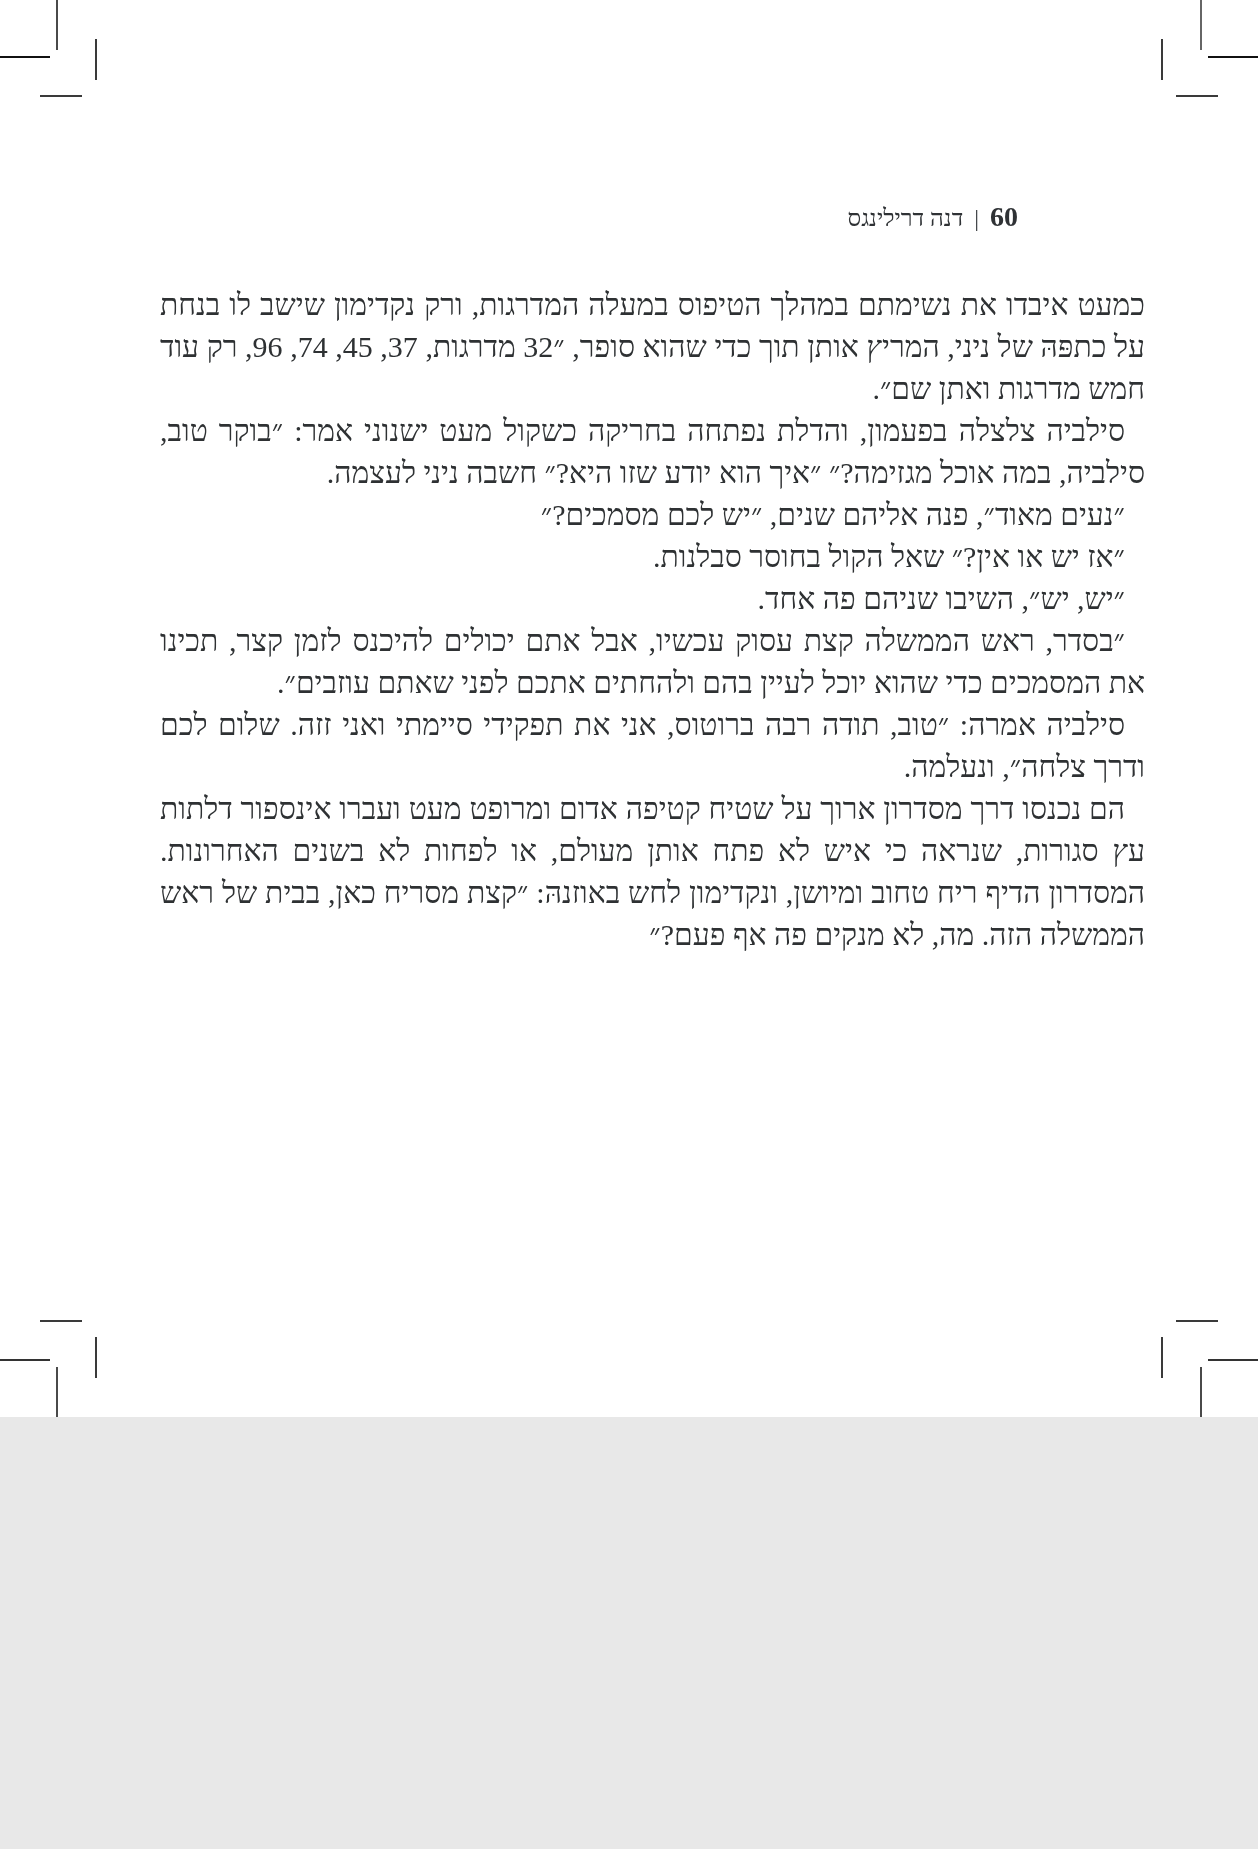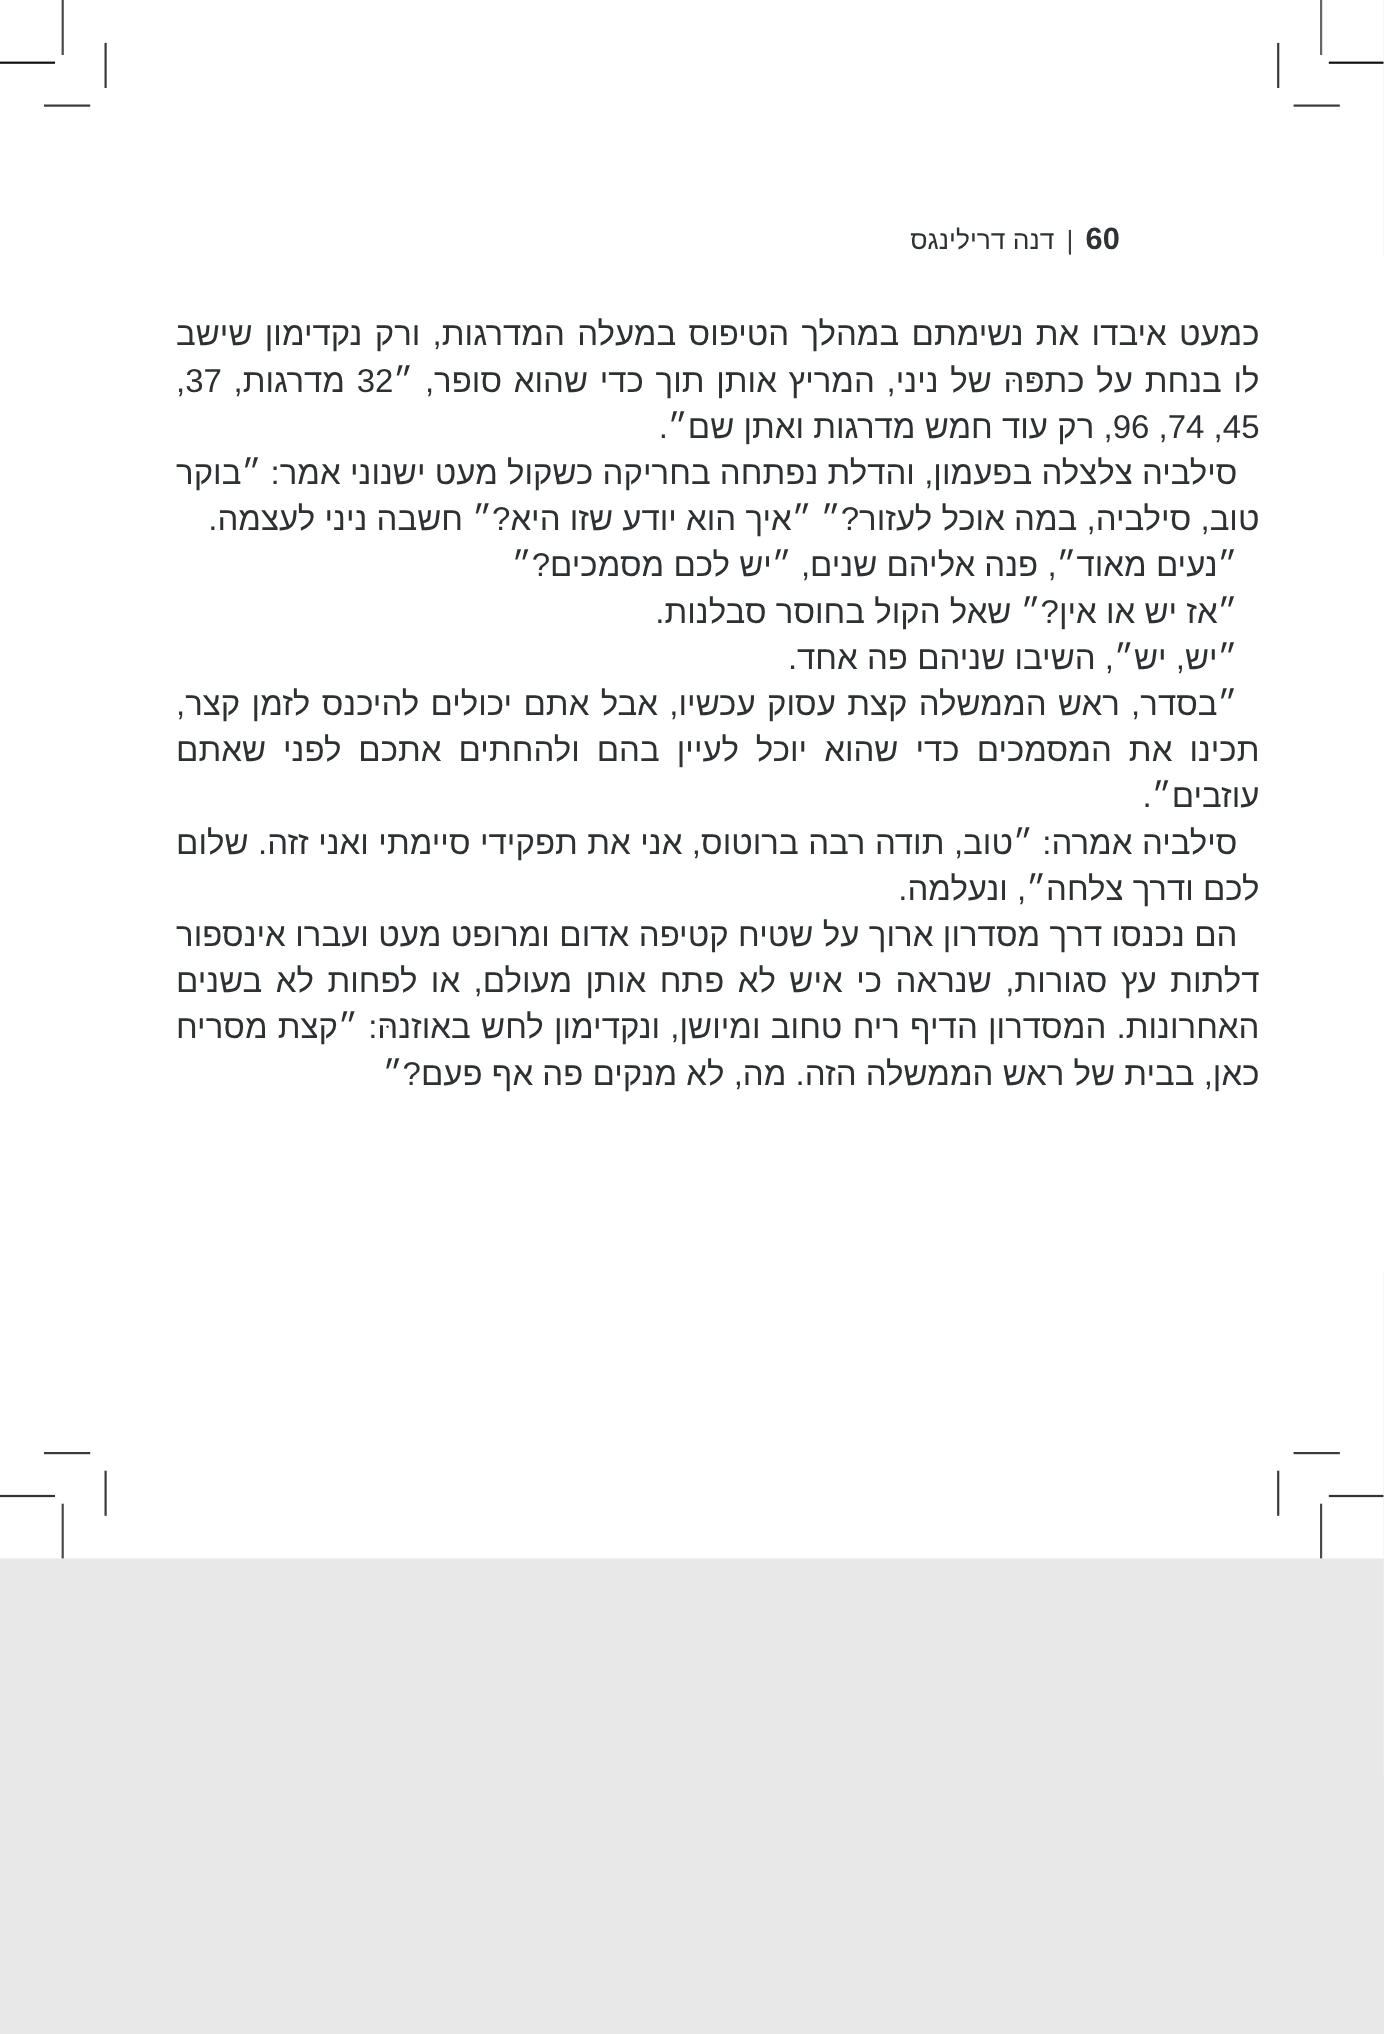--- a/index.html
+++ b/index.html
@@ -6,21 +6,21 @@
     margin: 0;
     padding: 0;
     background: #e8e8e8;
   }
   .page {
     position: relative;
     width: 1258px;
     height: 1417px;
     background: #ffffff;
     overflow: hidden;
-    font-family: Liberation Sans, sans-serif;
+    font-family: Liberation Serif, serif;
     margin: 0 auto;
   }
 
   
   .mark { position: absolute; background: #3a3a3a; }
   .m-tl-v-out { left: 56px;  top: 0;      width: 2px;  height: 50px; background:#4a4a4a; }
   .m-tl-h-out { left: 0;     top: 56px;   width: 50px; height: 2px;  background:#111111; }
   .m-tl-v-in  { left: 95px;  top: 39px;   width: 2px;  height: 41px; }
   .m-tl-h-in  { left: 40px;  top: 95px;   width: 42px; height: 2px;  }
 
@@ -107,21 +107,21 @@
   <div class="mark m-br-h-out"></div>
   <div class="mark m-br-v-in"></div>
   <div class="mark m-br-h-in"></div>
 
   <div class="running-head">
     <span class="pagenum">60</span><span class="sep">|</span><span class="author">דנה דרילינגס</span>
   </div>
 
   <div class="text-block">
     <p class="noindent">כמעט איבדו את נשימתם במהלך הטיפוס במעלה המדרגות, ורק נקדימון שישב לו בנחת על כתפּהּ של ניני, המריץ אותן תוך כדי שהוא סופר, ״32 מדרגות, 37, 45, 74, 96, רק עוד חמש מדרגות ואתן שם״.</p>
-    <p>סילביה צלצלה בפעמון, והדלת נפתחה בחריקה כשקול מעט ישנוני אמר: ״בוקר טוב, סילביה, במה אוכל לעזור?״ ״איך הוא יודע שזו היא?״ חשבה ניני לעצמה.</p>
+    <p>סילביה צלצלה בפעמון, והדלת נפתחה בחריקה כשקול מעט ישנוני אמר: ״בוקר טוב, סילביה, במה אוכל מגזימה?״ ״איך הוא יודע שזו היא?״ חשבה ניני לעצמה.</p>
     <p>״נעים מאוד״, פנה אליהם שנים, ״יש לכם מסמכים?״</p>
     <p>״אז יש או אין?״ שאל הקול בחוסר סבלנות.</p>
     <p>״יש, יש״, השיבו שניהם פה אחד.</p>
     <p>״בסדר, ראש הממשלה קצת עסוק עכשיו, אבל אתם יכולים להיכנס לזמן קצר, תכינו את המסמכים כדי שהוא יוכל לעיין בהם ולהחתים אתכם לפני שאתם עוזבים״.</p>
     <p>סילביה אמרה: ״טוב, תודה רבה ברוטוס, אני את תפקידי סיימתי ואני זזה. שלום לכם ודרך צלחה״, ונעלמה.</p>
     <p>הם נכנסו דרך מסדרון ארוך על שטיח קטיפה אדום ומרופט מעט ועברו אינספור דלתות עץ סגורות, שנראה כי איש לא פתח אותן מעולם, או לפחות לא בשנים האחרונות. המסדרון הדיף ריח טחוב ומיושן, ונקדימון לחש באוזנהּ: ״קצת מסריח כאן, בבית של ראש הממשלה הזה. מה, לא מנקים פה אף פעם?״</p>
   </div>
 
 </div>
 

